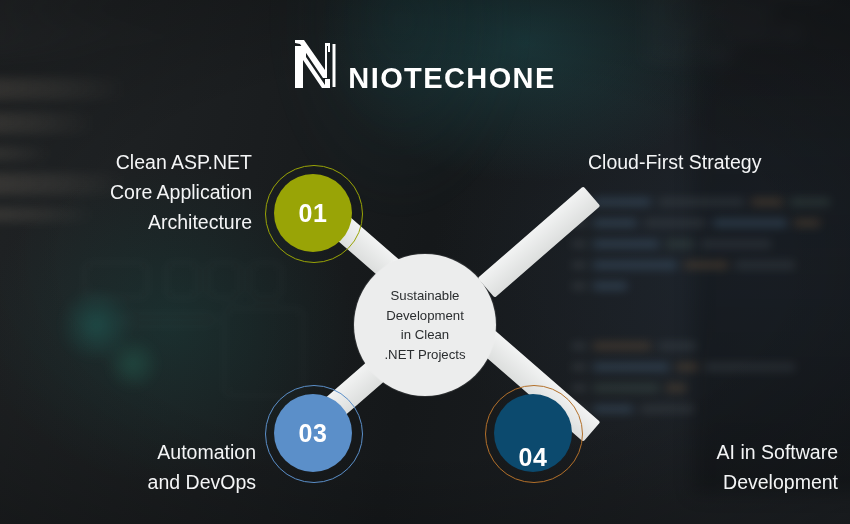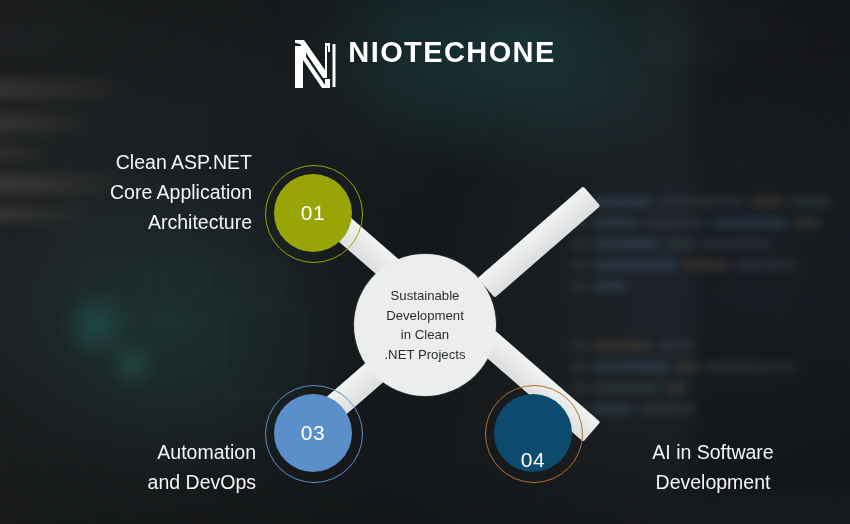--- a/index.html
+++ b/index.html
@@ -79,21 +79,21 @@
   .code-right2 .tok{height:7px;border-radius:2px;background:rgba(104,116,128,.26);}
 
   .panel-dark{position:absolute;right:0;top:0;width:188px;height:524px;
     background:linear-gradient(180deg, rgba(10,12,14,.30), rgba(10,12,14,.55));}
   .panel-mid{position:absolute;left:300px;top:0;width:260px;height:250px;
     background:radial-gradient(ellipse at 50% 20%, rgba(24,70,74,.30), rgba(0,0,0,0) 70%);}
 
   
   .logo{
     position:absolute;left:0;right:0;top:38px;
-    display:flex;align-items:flex-start;justify-content:center;gap:12px;
+    display:flex;align-items:flex-end;justify-content:center;gap:12px;
   }
   .logo-mark{width:42px;height:55px;}
   .logo-text{display:flex;flex-direction:column;}
   .logo-name{
     color:#ffffff;font-size:29px;font-weight:bold;letter-spacing:1.4px;line-height:1;
   }
   .logo-sub{
     color:#e4e6e8;font-size:8.7px;letter-spacing:2.25px;margin-top:5px;line-height:1;
   }
 
@@ -121,38 +121,38 @@
   }
   .center-text{
     color:#2a2d2f;font-size:13.2px;line-height:19.5px;text-align:center;
     font-family:"Liberation Sans", sans-serif;
   }
 
   .node{position:absolute;width:78px;height:78px;border-radius:50%;
     display:flex;align-items:center;justify-content:center;z-index:6;}
   .node .ring{position:absolute;left:-9px;top:-9px;width:96px;height:96px;border-radius:50%;
     border:1.6px solid rgba(255,255,255,.55);}
-  .node .num{color:#ffffff;font-size:21px;font-weight:normal;letter-spacing:.5px;
+  .node .num{color:#ffffff;font-size:25px;font-weight:bold;letter-spacing:.5px;
     position:relative;z-index:2;}
 
   .node-1{left:274px;top:174px;background:#99a406;}
   .node-1 .ring{border-color:#99a406;}
   .node-2{left:494px;top:174px;background:#a96fbd;}
   .node-2 .ring{border-color:#a96fbd;}
   .node-3{left:274px;top:394px;background:#5b8fc9;}
   .node-3 .ring{border-color:#5b8fc9;}
   .node-4{left:494px;top:394px;background:#0c4a6e;align-items:flex-end;}
   .node-4 .ring{border-color:#b3702a;}
 
   
   .label{position:absolute;color:#f4f5f6;font-size:19.5px;line-height:30px;z-index:7;}
   .label-1{right:598px;top:147px;text-align:right;width:300px;}
   .label-2{left:588px;top:147px;text-align:left;width:250px;}
   .label-3{right:594px;top:437px;text-align:right;width:300px;}
-  .label-4{left:588px;top:437px;text-align:center;width:250px;}
+  .label-4{left:588px;top:437px;text-align:right;width:250px;}
 </style>
 </head>
 <body>
 
 <div class="stage">
 
   <div class="bg-base"></div>
 
   <div class="bg-blurwrap2">
     <div class="panel-dark"></div>
@@ -309,20 +309,23 @@
       <div class="ring"></div>
       <div class="num">04</div>
     </div>
 
     <div class="label label-1">
       <div>Clean ASP.NET</div>
       <div>Core Application</div>
       <div>Architecture</div>
     </div>
 
+    <div class="label label-2">
+      <div>Cloud-First Strategy</div>
+    </div>
 
     <div class="label label-3">
       <div>Automation</div>
       <div>and DevOps</div>
     </div>
 
     <div class="label label-4">
       <div>AI in Software</div>
       <div>Development</div>
     </div>

